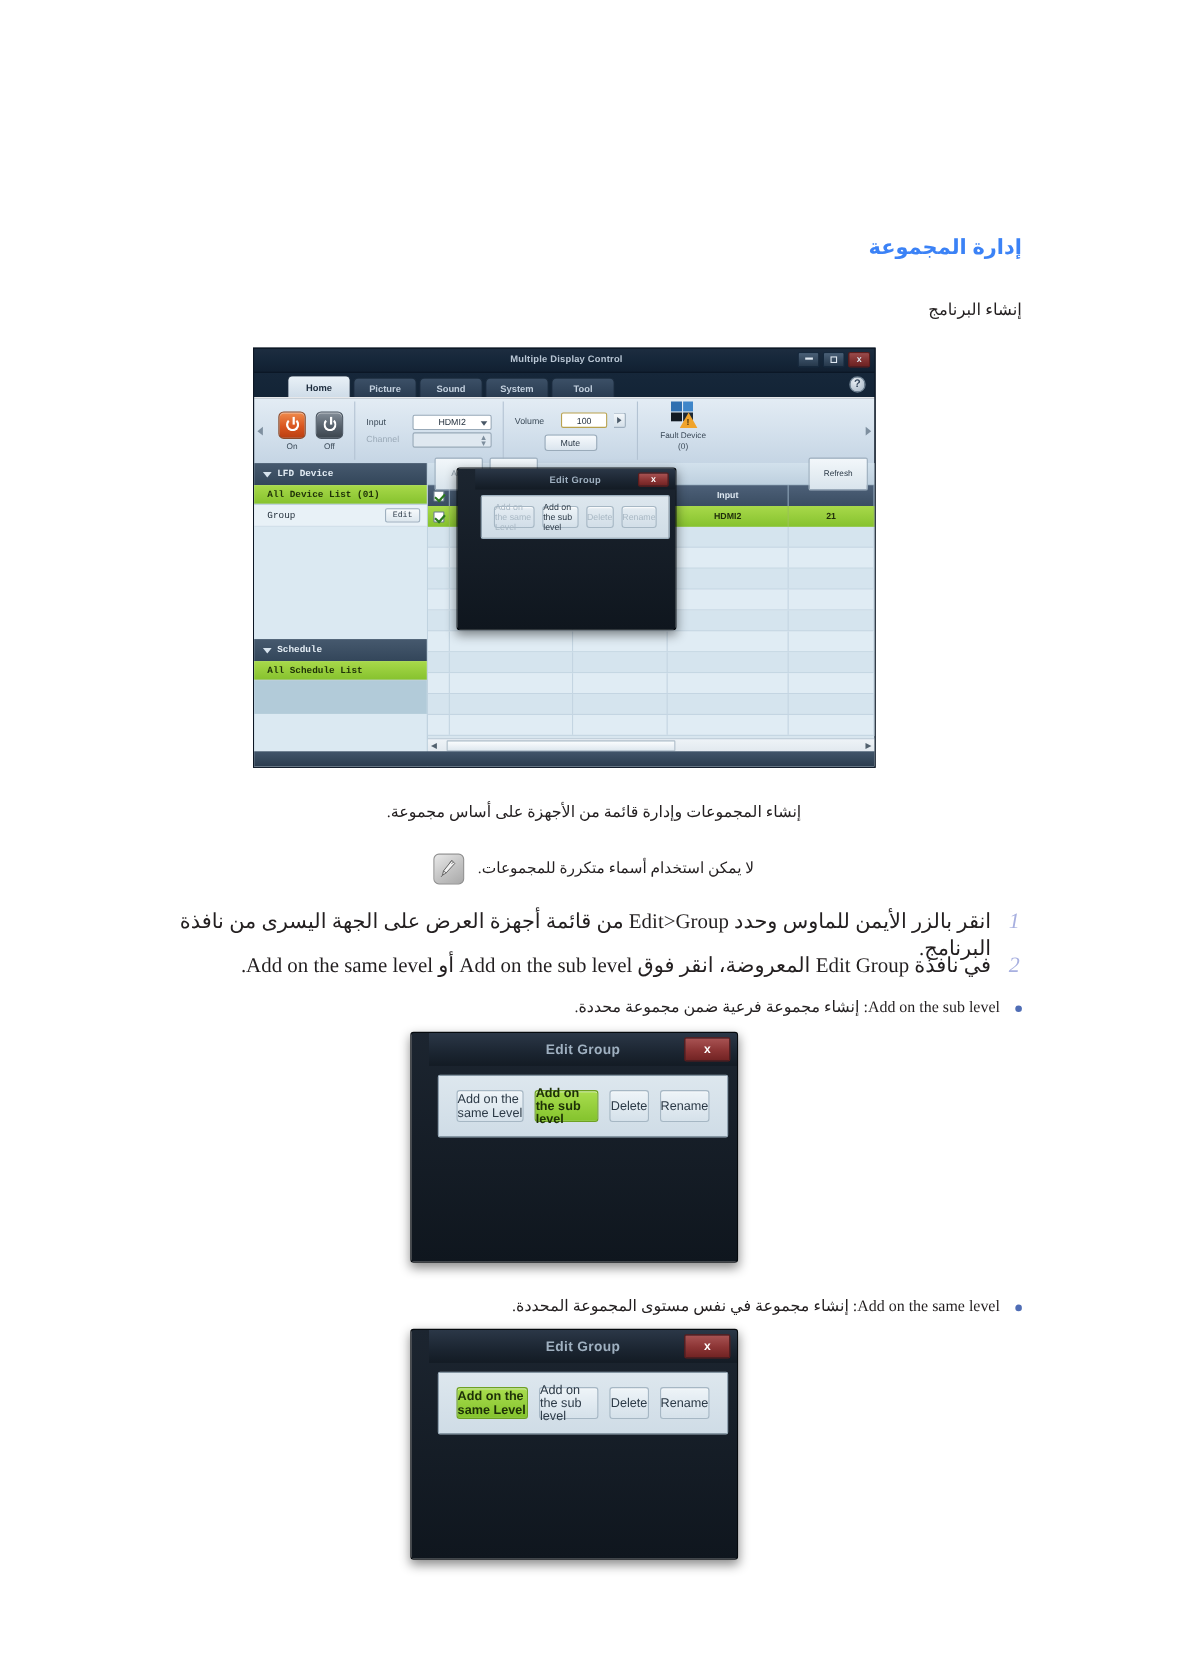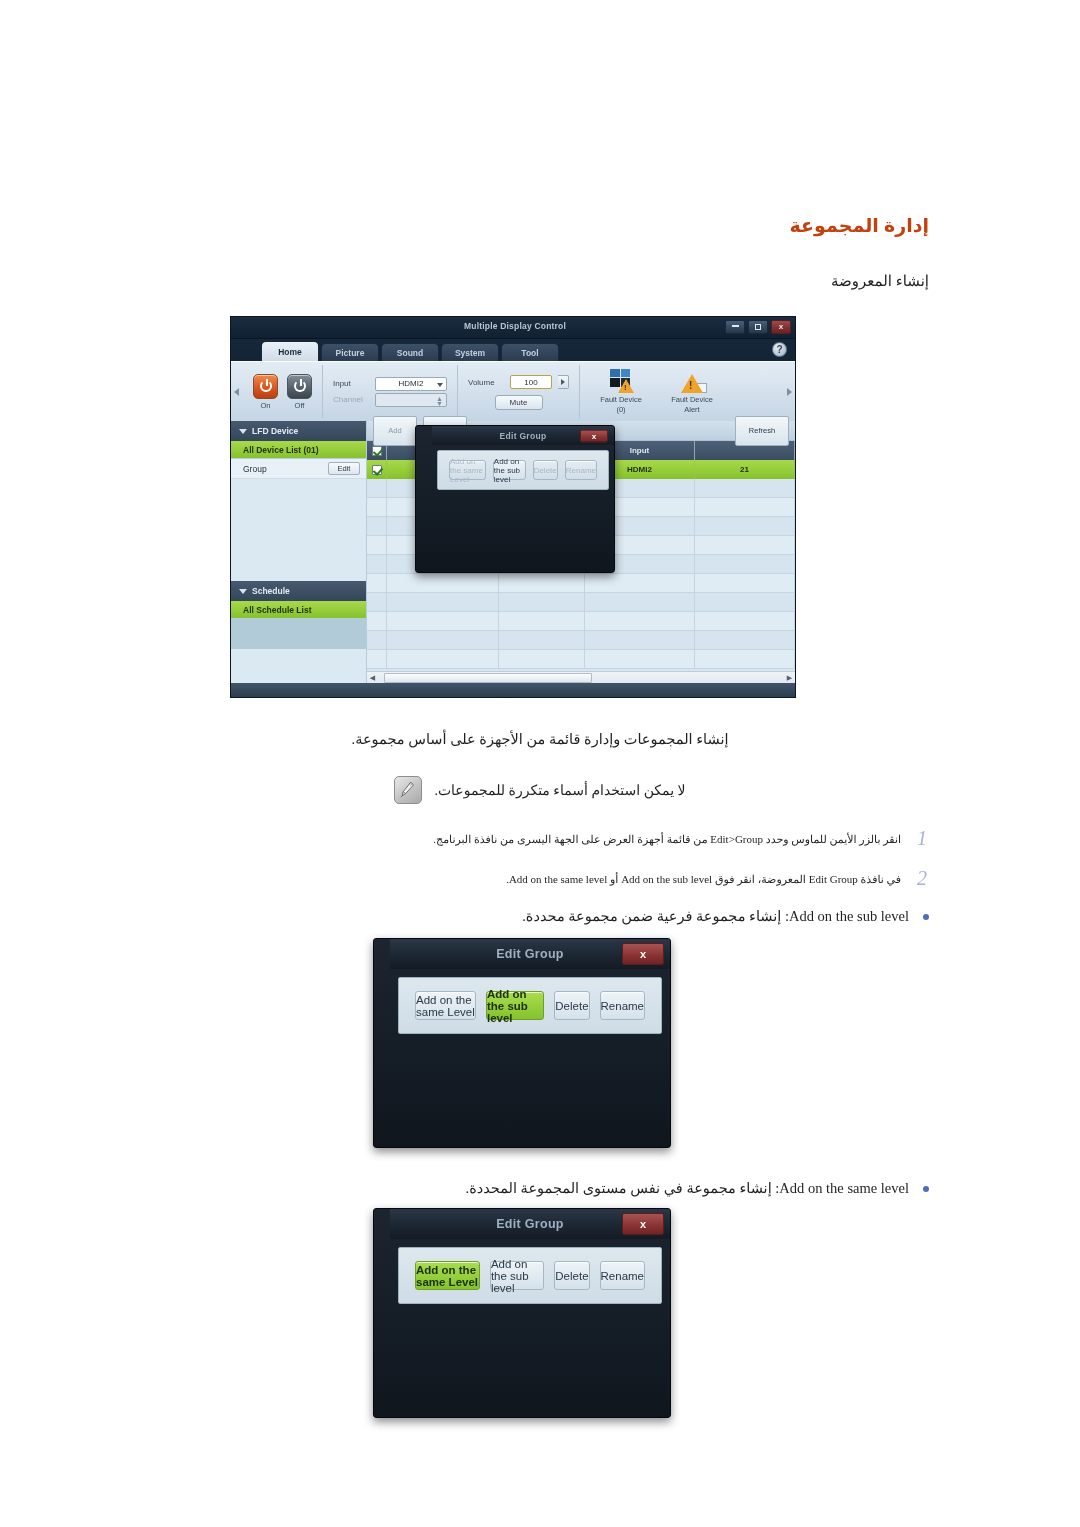--- a/index.html
+++ b/index.html
@@ -8,21 +8,21 @@
     width:1080px;height:1527px;position:relative;background:#ffffff;
     font-family:"Liberation Serif","DejaVu Serif",serif;
     overflow:hidden;
   }
   .page{position:absolute;inset:0;}
 
   
   .heading{
     position:absolute;top:214px;right:151px;
     font-family:"Liberation Sans","DejaVu Sans",sans-serif;
-    font-size:19px;font-weight:bold;color:#c2410c;letter-spacing:.3px;
+    font-size:19px;font-weight:bold;color:#3b82f6;letter-spacing:.3px;
     direction:rtl;
   }
   .subheading{
     position:absolute;top:272px;right:151px;
     font-size:15px;color:#231f20;direction:rtl;
   }
 
   
   .shot{
     position:absolute;left:230px;top:316px;width:566px;height:382px;
@@ -89,21 +89,21 @@
   }
   .arrowL,.arrowR{
     position:absolute;top:50%;transform:translateY(-50%);
     width:0;height:0;border-top:4px solid transparent;border-bottom:4px solid transparent;
   }
   .arrowL{left:3px;border-right:5px solid #7e8f9f;}
   .arrowR{right:3px;border-left:5px solid #7e8f9f;}
   .grp{
     border-right:1px solid #b3c3d3;padding:0 10px;display:flex;align-items:center;gap:9px;
   }
-  .grp:last-child{border-right:none;}
+  .grp:last-child{border-right:none;flex-direction:column;}
   .pwr{display:flex;flex-direction:column;align-items:center;gap:2px;}
   .pwrbtn{
     width:25px;height:25px;border-radius:5px;
     display:flex;align-items:center;justify-content:center;
     border:1px solid #8b4a2a;
     background:linear-gradient(180deg,#f08b4c 0%,#d9561f 55%,#bb3f12 100%);
     box-shadow:inset 0 1px 0 rgba(255,255,255,.5);
   }
   .pwrbtn.off{
     border:1px solid #4a5560;
@@ -148,21 +148,21 @@
   .tri{position:absolute;right:0;bottom:0;width:0;height:0;
     border-left:8px solid transparent;border-right:8px solid transparent;border-bottom:14px solid #f0a32a;}
   .tri:after{content:"!";position:absolute;left:-2px;top:4px;font-size:8px;color:#4a3208;font-weight:bold;}
   .tri.big{border-left:11px solid transparent;border-right:11px solid transparent;border-bottom:19px solid #f0a32a;right:2px;}
   .tri.big:after{left:-3px;top:6px;font-size:10px;}
   .env{position:absolute;right:-2px;bottom:0;width:15px;height:10px;background:#f3f6f9;border:1px solid #9aa9b7;}
   .flbl2{font-size:7.5px;color:#3b4a58;text-align:center;line-height:10px;}
 
   
   .appbody{position:relative;height:calc(100% - 104px);background:#cfdeea;display:flex;}
-  .sidebar{width:136px;background:#dbe9f2;border-right:1px solid #b8cbda;}
+  .sidebar{width:158px;background:#dbe9f2;border-right:1px solid #b8cbda;font-family:Liberation Mono, monospace;}
   .sbhdr{
     height:20px;display:flex;align-items:center;gap:5px;padding-left:8px;
     background:linear-gradient(180deg,#46596e 0%,#33465a 100%);
     color:#e3ecf4;font-size:8.5px;font-weight:bold;
   }
   .sbhdr .tri-d{width:0;height:0;border-left:4px solid transparent;border-right:4px solid transparent;border-top:5px solid #d7e3ee;}
   .sbgreen{
     height:18px;display:flex;align-items:center;padding-left:12px;
     background:linear-gradient(180deg,#a8d94a 0%,#86c22e 100%);
     color:#1f3208;font-size:8.5px;font-weight:bold;
@@ -294,37 +294,37 @@
   .noteicon .pen{
     position:absolute;left:5px;top:4px;width:15px;height:17px;
   }
   .note .ntxt{font-size:14px;color:#231f20;direction:rtl;}
 
   .step{position:absolute;direction:rtl;display:flex;align-items:flex-start;gap:14px;}
   .stepnum{
     font-family:"Liberation Serif","DejaVu Serif",serif;
     font-style:italic;font-size:20px;color:#a8b0e0;flex:0 0 auto;width:14px;text-align:center;
   }
-  .steptxt{font-size:11px;line-height:24px;color:#231f20;text-align:right;}
+  .steptxt{font-size:19px;line-height:24px;color:#231f20;text-align:right;}
   #step1{top:827px;right:151px;left:151px;}
   #step2{top:867px;right:151px;left:151px;}
 
   .bullet{position:absolute;direction:rtl;display:flex;align-items:flex-start;gap:14px;justify-content:flex-start;}
   .bdot{width:6px;height:6px;border-radius:50%;background:#4f6db5;flex:0 0 auto;margin-top:9px;}
   .btxt{font-size:14.5px;line-height:22px;color:#231f20;}
   #bullet-sub{top:905px;right:151px;left:260px;}
   #bullet-same{top:1177px;right:151px;left:260px;}
 </style>
 </head>
 <body>
 
 <div class="page">
 
   <div class="heading">إدارة المجموعة</div>
-  <div class="subheading">إنشاء المعروضة</div>
+  <div class="subheading">إنشاء البرنامج</div>
 
   <div class="shot">
 
     <div class="titlebar">
       <div class="ttl">Multiple Display Control</div>
       <div class="wbtns">
         <div class="wbtn"><span class="minglyph"></span></div>
         <div class="wbtn"><span class="sqglyph"></span></div>
         <div class="wbtn close">x</div>
       </div>

